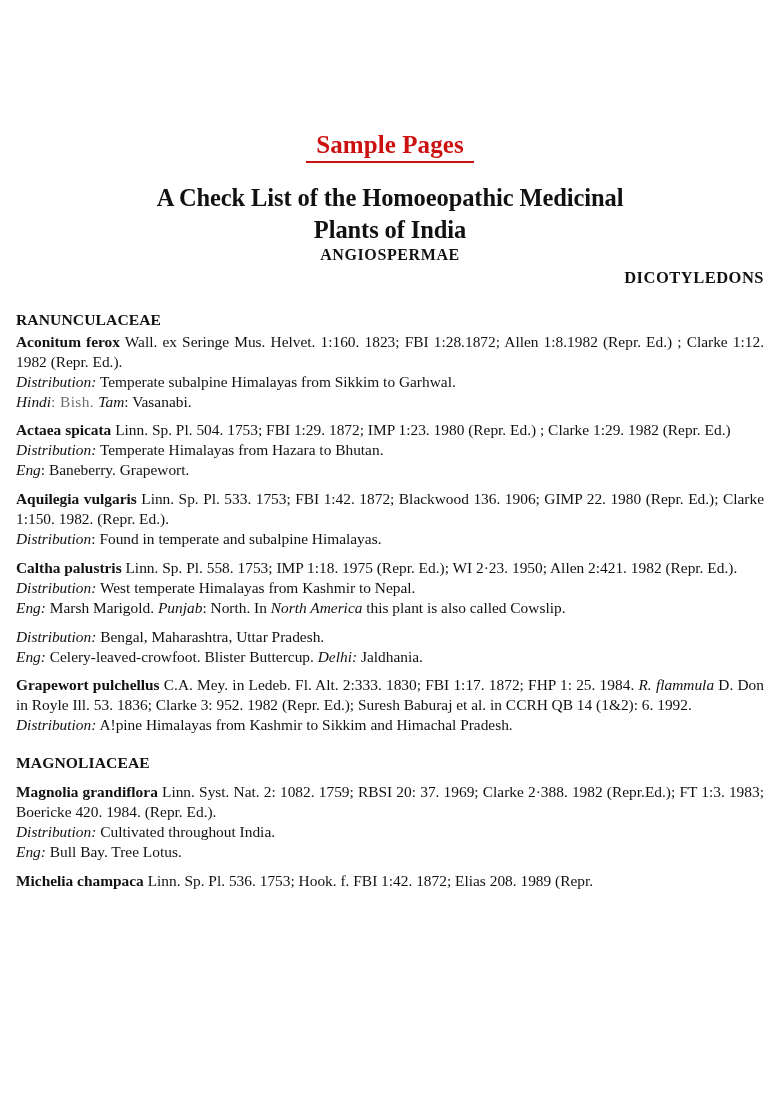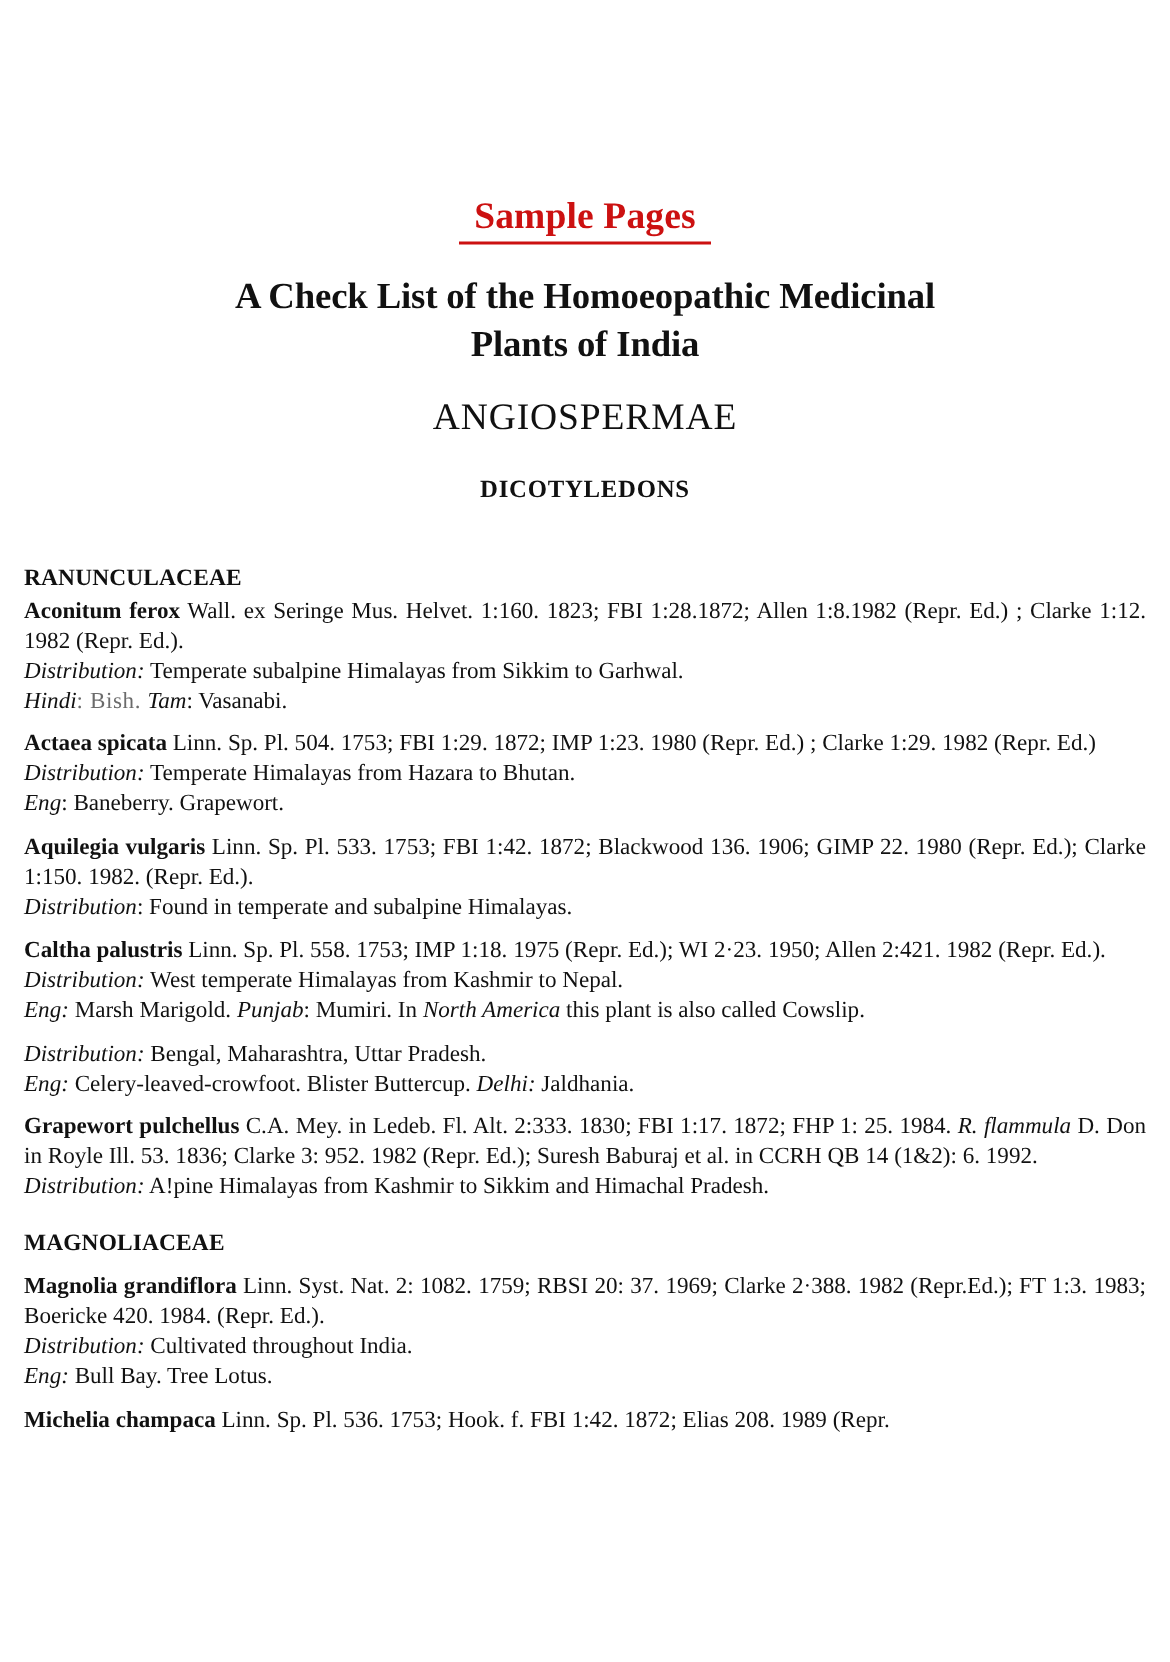--- a/index.html
+++ b/index.html
@@ -45,36 +45,36 @@
   .maintitle {
     margin-top: 19px;
     font-size: 24.5px;
     font-weight: bold;
     line-height: 1.30;
     letter-spacing: -.1px;
     padding: 0 60px;
   }
 
   .angiospermae {
-    margin-top: 19px;
-    font-size: 25px;
-    font-weight: normal;
+    font-size: 16px;
+    font-weight: bold;
     letter-spacing: .6px;
   }
 
   .dicotyledons {
-    margin-top: 23px;
+    margin-top: 4px;
     font-size: 16.5px;
     font-weight: bold;
     letter-spacing: .5px;
+    text-align: right;
   }
 
   
   .body {
-    margin-top: 40px;
+    margin-top: 22px;
     font-size: 15.4px;
     line-height: 19.9px;
     text-align: left;
   }
 
   .family {
     font-weight: bold;
     font-size: 15.6px;
     letter-spacing: .1px;
     margin-bottom: 2px;
@@ -139,21 +139,21 @@
     </div>
 
     <div class="entry gap">
       <p class="ref"><span class="sp">Aquilegia vulgaris</span><span> Linn. Sp. Pl. 533. 1753; FBI 1:42. 1872; Blackwood 136. 1906; GIMP 22. 1980 (Repr. Ed.); Clarke 1:150. 1982. (Repr. Ed.).</span></p>
       <p><span class="lbl">Distribution</span><span>: Found in temperate and subalpine Himalayas.</span></p>
     </div>
 
     <div class="entry gap">
       <p class="ref"><span class="sp">Caltha palustris</span><span> Linn. Sp. Pl. 558. 1753; IMP 1:18. 1975 (Repr. Ed.); WI 2·23. 1950; Allen 2:421. 1982 (Repr. Ed.).</span></p>
       <p><span class="lbl">Distribution:</span><span> West temperate Himalayas from Kashmir to Nepal.</span></p>
-      <p><span class="lbl">Eng:</span><span> Marsh Marigold. </span><span class="lbl">Punjab</span><span>: Mumiri. In </span><span class="it">North America</span><span> this plant is also called Cowslip.</span></p>
+      <p><span class="lbl">Eng:</span><span> Marsh Marigold. </span><span class="lbl">Punjab</span><span>: North. In </span><span class="it">North America</span><span> this plant is also called Cowslip.</span></p>
     </div>
 
     <div class="entry gap">
       <p><span class="lbl">Distribution:</span><span> Bengal, Maharashtra, Uttar Pradesh.</span></p>
       <p><span class="lbl">Eng:</span><span> Celery-leaved-crowfoot. Blister Buttercup. </span><span class="lbl">Delhi:</span><span> Jaldhania.</span></p>
     </div>
 
     <div class="entry gap">
       <p class="ref"><span class="sp">Grapewort pulchellus</span><span> C.A. Mey. in Ledeb. Fl. Alt. 2:333. 1830; FBI  1:17. 1872; FHP 1: 25. 1984. </span><span class="it">R. flammula</span><span> D. Don in Royle Ill. 53. 1836; Clarke 3: 952. 1982 (Repr. Ed.); Suresh Baburaj et al. in CCRH QB 14 (1&amp;2): 6. 1992.</span></p>
       <p><span class="lbl">Distribution:</span><span>  A!pine Himalayas from Kashmir to Sikkim  and Himachal Pradesh.</span></p>

